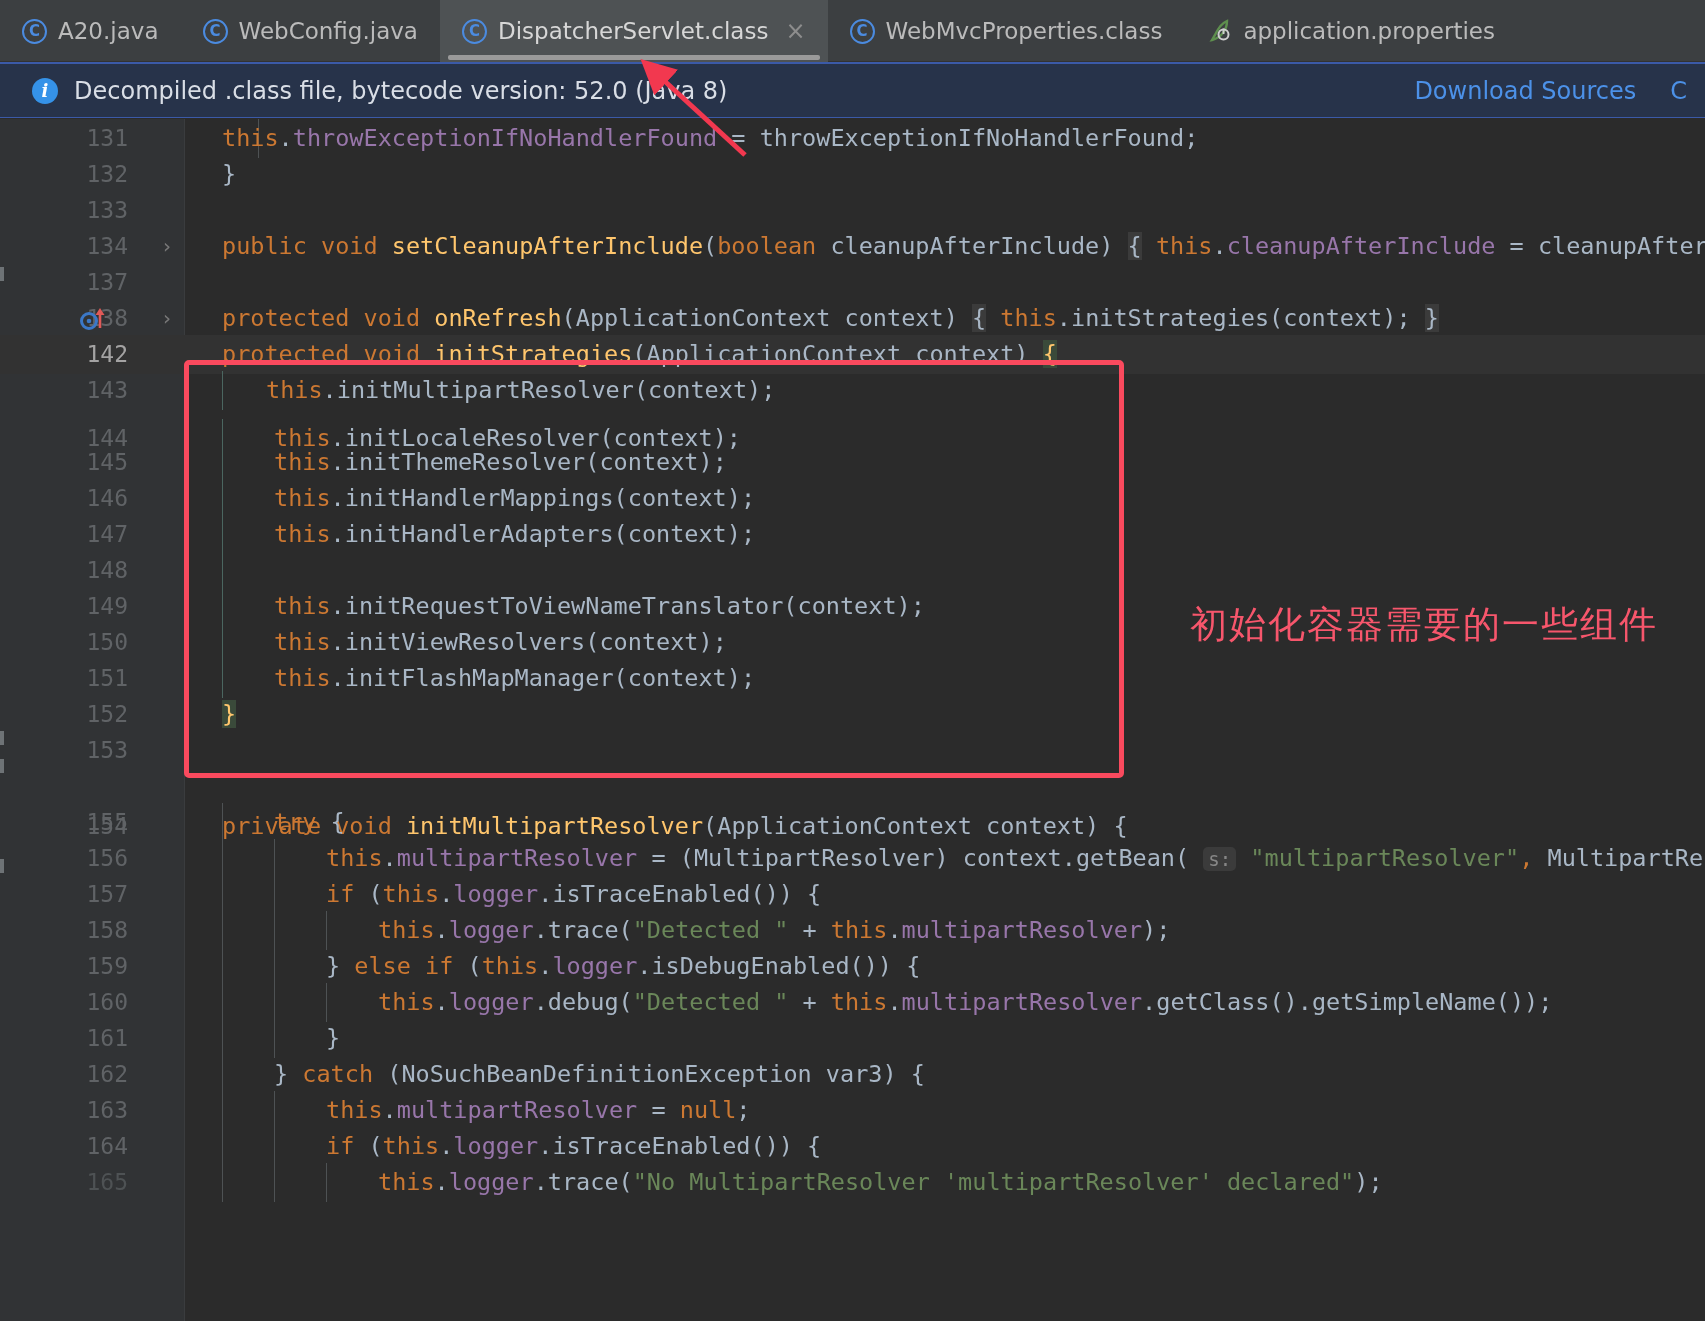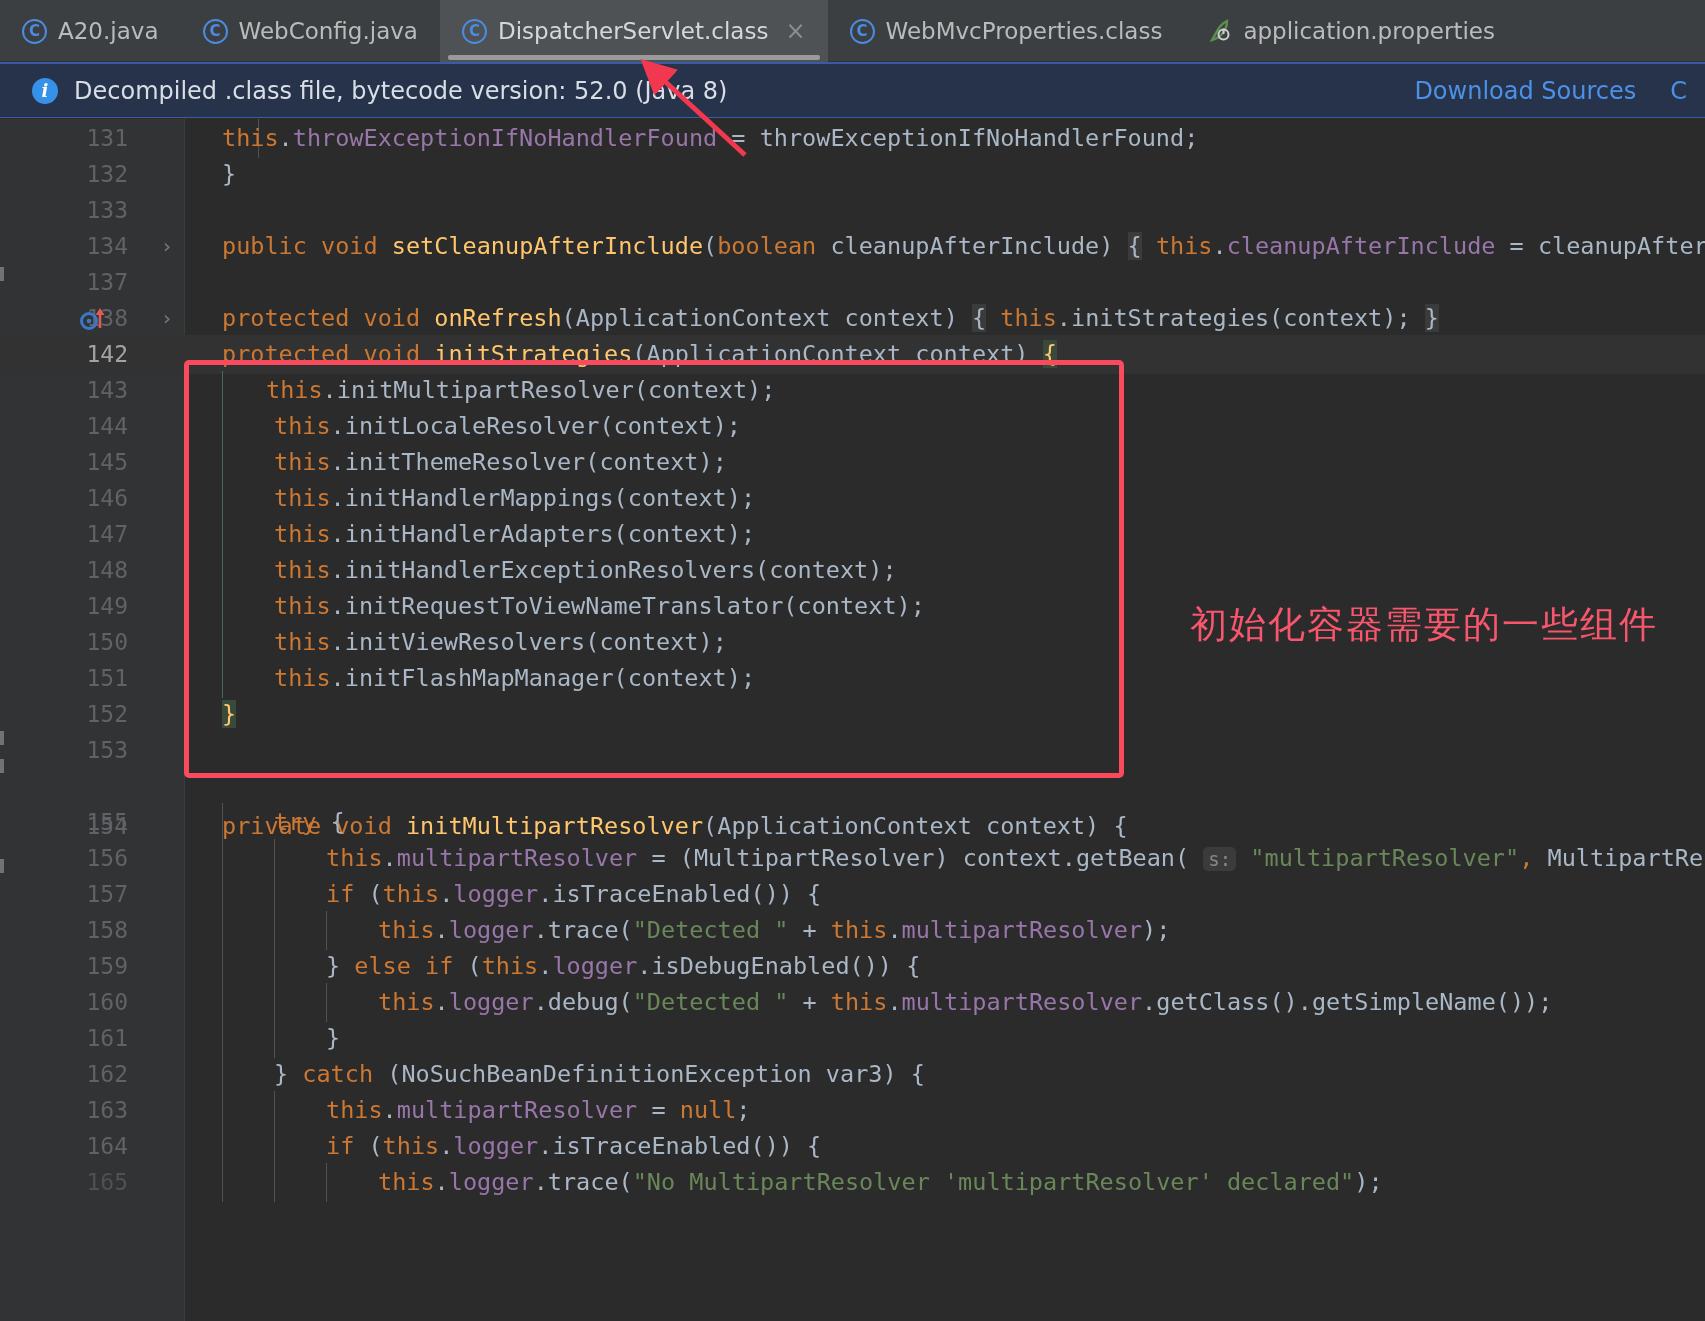--- a/index.html
+++ b/index.html
@@ -236,21 +236,21 @@
         <div class="rowbg"></div>
         <span class="lineno" style="color:#A4A3A3;">142</span>
         <span class="code"><span class="kw">protected</span> <span class="kw">void</span> <span class="mth">initStrategies</span><span class="brc">(</span><span class="id">ApplicationContext</span> <span class="id">context</span><span class="brc">)</span> <span style="color:#FFC66D;background:#3A4A3A;">{</span></span>
       </div>
 
       <div class="row" style="position:absolute;top:252px;width:1705px;">
         <span class="lineno">143</span>
         <span class="iguide" style="left:222px;"></span>
         <span class="code" style="left:266px;"><span class="kw">this</span><span class="brc">.</span><span class="id">initMultipartResolver</span><span class="brc">(</span><span class="id">context</span><span class="brc">);</span></span>
       </div>
-      <div class="row" style="position:absolute;top:288px;width:1370px;">
+      <div class="row" style="position:absolute;top:300px;width:1370px;">
         <span class="lineno">144</span>
         <span class="iguide" style="left:222px;"></span>
         <span class="code" style="left:274px;"><span class="kw">this</span><span class="brc">.</span><span class="id">initLocaleResolver</span><span class="brc">(</span><span class="id">context</span><span class="brc">);</span></span>
       </div>
       <div class="row" style="position:absolute;top:324px;width:1705px;">
         <span class="lineno">145</span>
         <span class="iguide" style="left:222px;"></span>
         <span class="code" style="left:274px;"><span class="kw">this</span><span class="brc">.</span><span class="id">initThemeResolver</span><span class="brc">(</span><span class="id">context</span><span class="brc">);</span></span>
       </div>
       <div class="row" style="position:absolute;top:360px;width:1705px;">
@@ -259,21 +259,20 @@
         <span class="code" style="left:274px;"><span class="kw">this</span><span class="brc">.</span><span class="id">initHandlerMappings</span><span class="brc">(</span><span class="id">context</span><span class="brc">);</span></span>
       </div>
       <div class="row" style="position:absolute;top:396px;width:1705px;">
         <span class="lineno">147</span>
         <span class="iguide" style="left:222px;"></span>
         <span class="code" style="left:274px;"><span class="kw">this</span><span class="brc">.</span><span class="id">initHandlerAdapters</span><span class="brc">(</span><span class="id">context</span><span class="brc">);</span></span>
       </div>
       <div class="row" style="position:absolute;top:432px;width:1705px;">
         <span class="lineno">148</span>
         <span class="iguide" style="left:222px;"></span>
-        <span class="code" style="left:274px;"><span class="kw">this</span><span class="brc">.</span><span class="id">initHandlerExceptionResolvers</span><span class="brc">(</span><span class="id">context</span><span class="brc">);</span></span>
       </div>
       <div class="row" style="position:absolute;top:468px;width:1705px;">
         <span class="lineno">149</span>
         <span class="iguide" style="left:222px;"></span>
         <span class="code" style="left:274px;"><span class="kw">this</span><span class="brc">.</span><span class="id">initRequestToViewNameTranslator</span><span class="brc">(</span><span class="id">context</span><span class="brc">);</span></span>
       </div>
       <div class="row" style="position:absolute;top:504px;width:1705px;">
         <span class="lineno">150</span>
         <span class="iguide" style="left:222px;"></span>
         <span class="code" style="left:274px;"><span class="kw">this</span><span class="brc">.</span><span class="id">initViewResolvers</span><span class="brc">(</span><span class="id">context</span><span class="brc">);</span></span>

